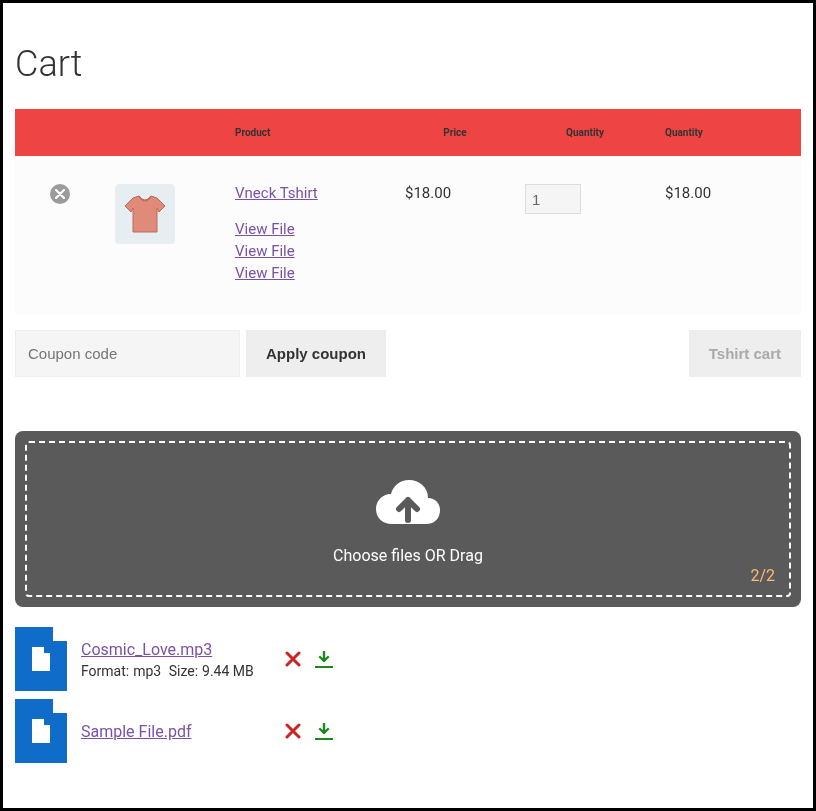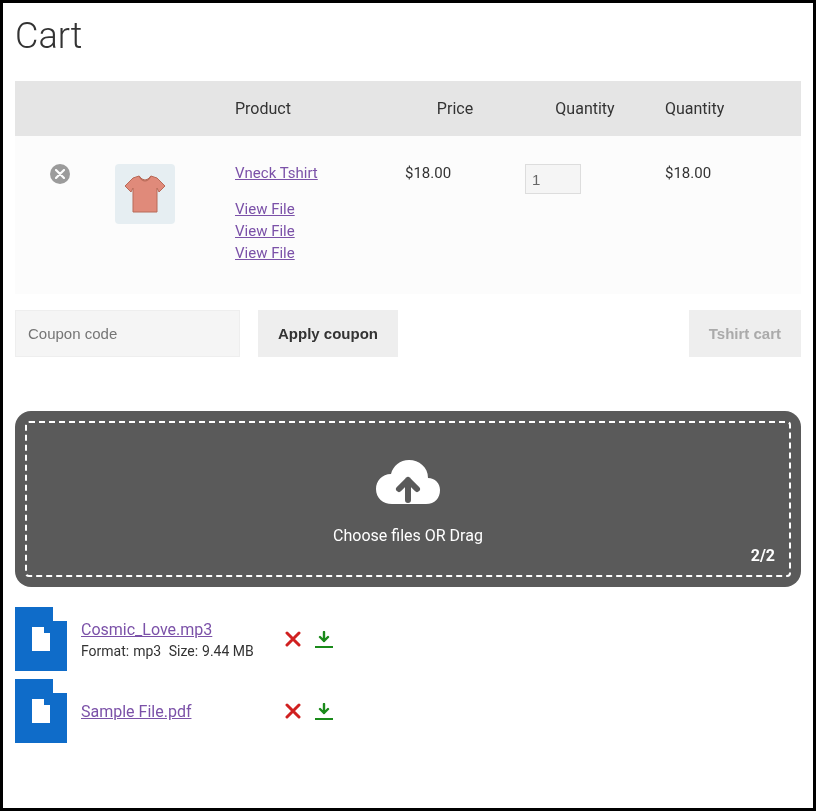--- a/index.html
+++ b/index.html
@@ -11,31 +11,32 @@
       height: 811px;
       padding: 12px;
       color: #333;
       overflow: hidden;
     }
     h1.page-title {
       font-size: 36px;
       font-weight: 300;
       color: #333;
       margin-bottom: 24px;
+      margin-top: 28px;
     }
     table.cart {
       width: 100%;
       border-collapse: collapse;
     }
     table.cart thead th {
       text-align: left;
-      background: #e5e5e5;
-      color: #333;
-      font-weight: 400;
-      font-size: 16px;
+      background: #ef4444;
+      color: #333;
+      font-weight: 700;
+      font-size: 10px;
       padding: 18px 10px;
     }
     table.cart thead th.col-remove { width: 90px; }
     table.cart thead th.col-thumb { width: 120px; }
     table.cart thead th.col-product { width: 170px; }
     table.cart thead th.col-price { width: 120px; text-align: center; }
     table.cart thead th.col-qty { width: 140px; text-align: center; }
     table.cart thead th.col-subtotal { }
     table.cart tbody tr.item td {
       background: #fcfcfc;
@@ -80,21 +81,21 @@
       height: 30px;
       border: 1px solid #ddd;
       background: #f5f5f5;
       padding: 4px 6px;
       font-size: 15px;
       color: #666;
     }
     .actions-bar {
       display: flex;
       align-items: stretch;
-      gap: 18px;
+      gap: 6px;
       margin-top: 16px;
     }
     .coupon-input {
       flex: 0 0 215px;
       padding: 14px 12px;
       border: 1px solid #eee;
       background: #f5f5f5;
       color: #888;
       font-size: 15px;
     }
@@ -106,43 +107,42 @@
       font-size: 15px;
       font-weight: 600;
       cursor: pointer;
     }
     .btn[disabled] { color: #aaa; cursor: default; }
     .spacer-flex { flex: 1; }
     .dropzone-wrap {
       margin-top: 54px;
       background: #5a5a5a;
       padding: 10px;
-      border-radius: 16px;
+      border-radius: 8px;
       position: relative;
     }
     .dropzone {
       border: 2px dashed #fff;
       border-radius: 4px;
       min-height: 156px;
       display: flex;
       flex-direction: column;
       align-items: center;
       justify-content: center;
       color: #fff;
       position: relative;
     }
     .dropzone svg { width: 72px; height: 56px; }
     .dropzone-text { margin-top: 16px; font-size: 16px; }
     .dropzone-counter {
       position: absolute;
       right: 14px;
       bottom: 10px;
       font-size: 16px;
-      color: #ffffff;
-      font-weight: bold;
+      color: #fdba74;
     }
     .files-list { margin-top: 20px; }
     .file-row {
       display: flex;
       align-items: center;
       gap: 14px;
       margin-bottom: 8px;
     }
     .file-icon {
       width: 52px;

